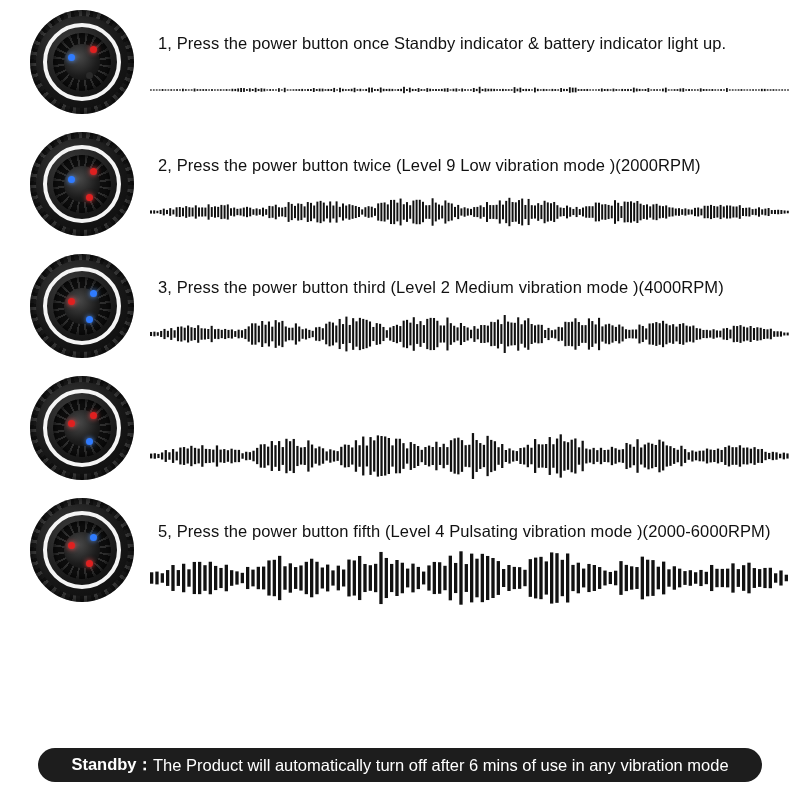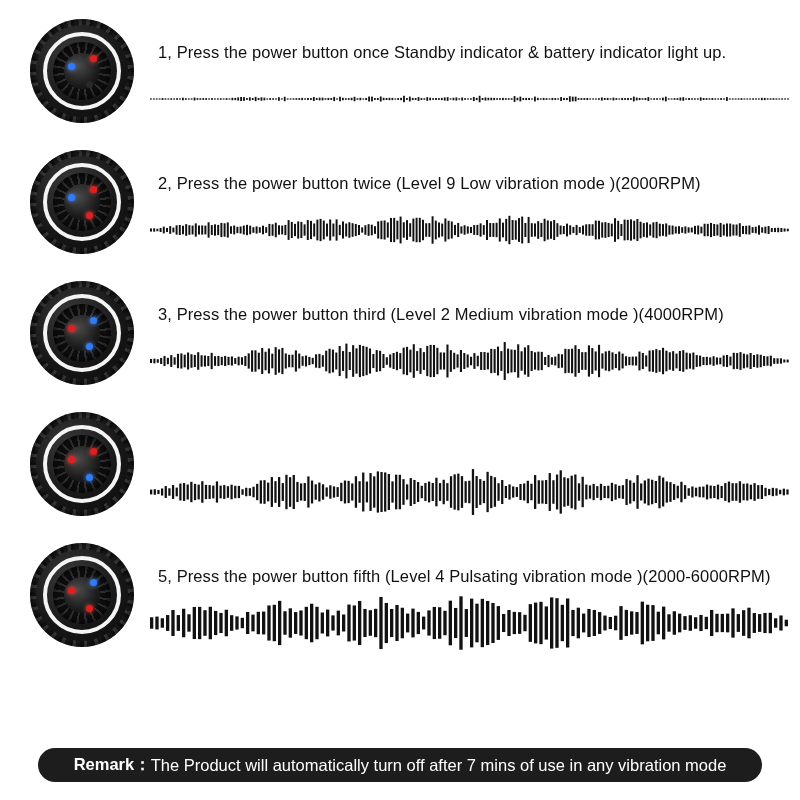--- a/index.html
+++ b/index.html
@@ -22,21 +22,20 @@
     left: 0;
     width: 800px;
     height: 735px;
   }
 
   .step-row {
     position: relative;
     width: 800px;
     height: 122px;
     box-sizing: border-box;
-    margin-top: 9px;
   }
 
   
   .device {
     position: absolute;
     left: 30px;
     top: 10px;
     width: 104px;
     height: 104px;
   }
@@ -1126,15 +1125,15 @@
           <rect x="618.67" y="17.77" width="3.31" height="20.45" fill="#111111"></rect>
           <rect x="624.00" y="23.29" width="3.31" height="9.43" fill="#111111"></rect>
           <rect x="629.33" y="20.46" width="3.31" height="15.08" fill="#111111"></rect>
           <rect x="634.67" y="24.72" width="3.31" height="6.55" fill="#111111"></rect>
         </svg>
       </div>
     </div>
   </div>
 
 <div id="remark-bar">
-  <span class="rm-label">Remark：</span>
-  <span class="rm-text">The Product will automatically turn off after 7 mins of use in any vibration mode</span>
+  <span class="rm-label">Standby：</span>
+  <span class="rm-text">The Product will automatically turn off after 6 mins of use in any vibration mode</span>
 </div>
 
 </body></html>

